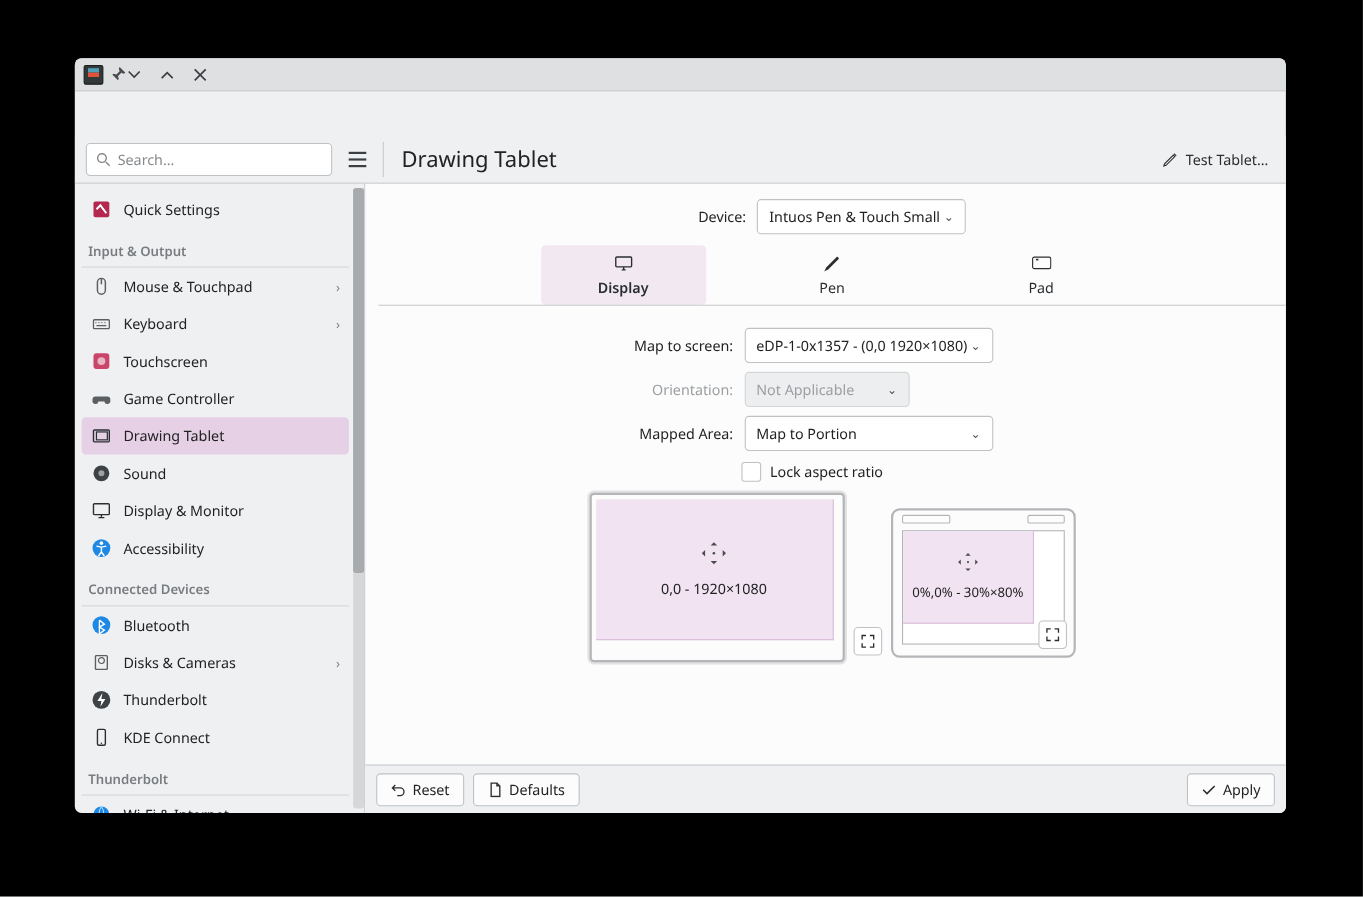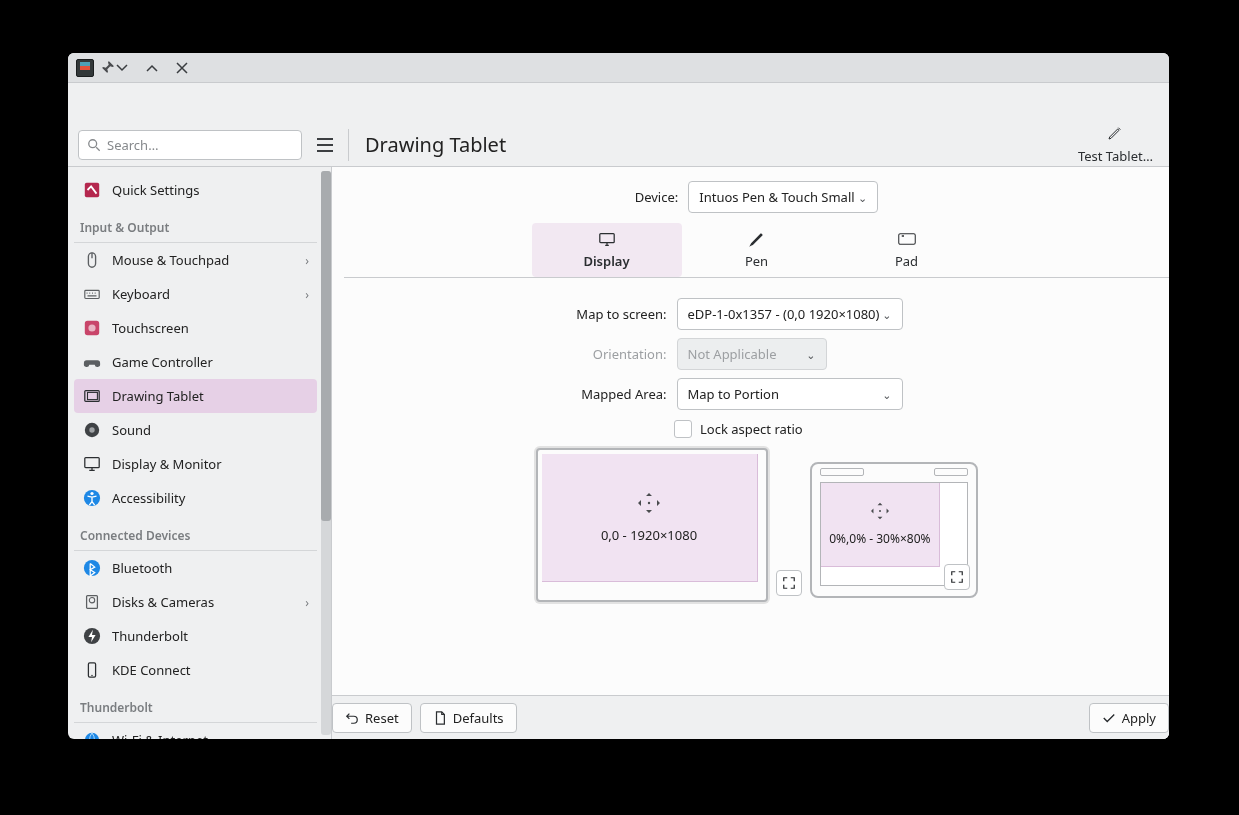--- a/index.html
+++ b/index.html
@@ -51,21 +51,21 @@
     width: 224px; height: 30px;
     background:#fff; border:1px solid #bfc2c5; border-radius:4px;
     display:flex; align-items:center; padding:0 8px; color:#86898c;
     font-size:13px;
   }
   .search svg { width:14px; height:14px; margin-right:6px; }
   .hamburger { width:26px; height:26px; display:flex; flex-direction:column; justify-content:center; gap:4px; align-items:center; cursor:pointer;}
   .hamburger span { width:16px; height:2px; background:#3c3f42; }
   .vsep { width:1px; height:32px; background:#c9cbce; }
   .pagetitle { font-size:20px; color:#222; margin-left:6px; flex:1; }
-  .testbtn { display:flex; align-items:center; gap:6px; font-size:13px; color:#2b2e31; padding:4px 6px;flex-direction:column; }
+  .testbtn { display:flex; align-items:center; gap:6px; font-size:13px; color:#2b2e31; padding:4px 6px; }
   .testbtn svg { width:16px; height:16px; }
 
   
   .body { flex:1; display:flex; overflow:hidden; }
 
   .sidebar-wrap { width:263px; display:flex; }
   .sidebar { flex:1; overflow-y:auto; padding:6px 4px 6px 6px; }
   .scrollbar { width:10px; background: transparent; display:flex; justify-content:center; padding:4px 0; }
   .scrollbar .track { width:6px; background:#d5d7d9; border-radius:3px; flex:1; position:relative; }
   .scrollbar .thumb { position:absolute; left:0; right:0; top:0; height:62%; background:#a8abae; border-radius:3px; }
@@ -148,21 +148,21 @@
   .tabletbox .area .portion2 {
     position:absolute; left:0; top:0; width:82%; height:82%;
     background:#f1e3f2; border-right:1px solid #d9bcd9; border-bottom:1px solid #d9bcd9;
     display:flex; flex-direction:column; align-items:center; justify-content:center;
   }
   .tabletbox .fitbtn { right:6px; bottom:6px; }
   .tablabel { font-size:12px; color:#222; margin-top:10px; }
 
   .footer {
     height:44px; border-top:1px solid #c9cbce;
-    display:flex; align-items:center; padding:0 0; gap:8px;
+    display:flex; align-items:center; padding:0 10px; gap:8px;
     background:#eff0f1;
   }
   .btn {
     height:30px; background:#fcfcfc; border:1px solid #bfc2c5; border-radius:4px;
     display:flex; align-items:center; padding:0 12px; font-size:13px; color:#222; gap:6px;
     cursor:pointer;
   }
   .btn svg { width:14px; height:14px; }
   .footer .spacer { flex:1; }
 
@@ -384,21 +384,21 @@
       <div class="content-inner">
 
         <div class="formrow" style="justify-content:center; width:auto;">
           <div class="lab" style="width:auto;">Device:</div>
           <div class="combo">
             <span>Intuos Pen &amp; Touch Small</span>
             <span class="arrow">⌄</span>
           </div>
         </div>
 
-        <div class="tabs" style="margin-top:6px;">
+        <div class="tabs" style="margin-top:6px;gap:40px;">
           <div class="tab active">
             <svg viewBox="0 0 20 20">
                 <rect x="2" y="4" width="16" height="10" rx="1" fill="none" stroke="#2b2e31" stroke-width="1.4"></rect>
                 <path d="M8 17h4M10 14v3" stroke="#2b2e31" stroke-width="1.4"></path>
               </svg>
             <span>Display</span>
           </div>
           <div class="tab">
             <svg viewBox="0 0 20 20">
                 <path d="M3 17l2-1 10-10-1-1L4 15l-1 2zM14 4l2 2" stroke="#2b2e31" stroke-width="1.4" fill="none"></path>

